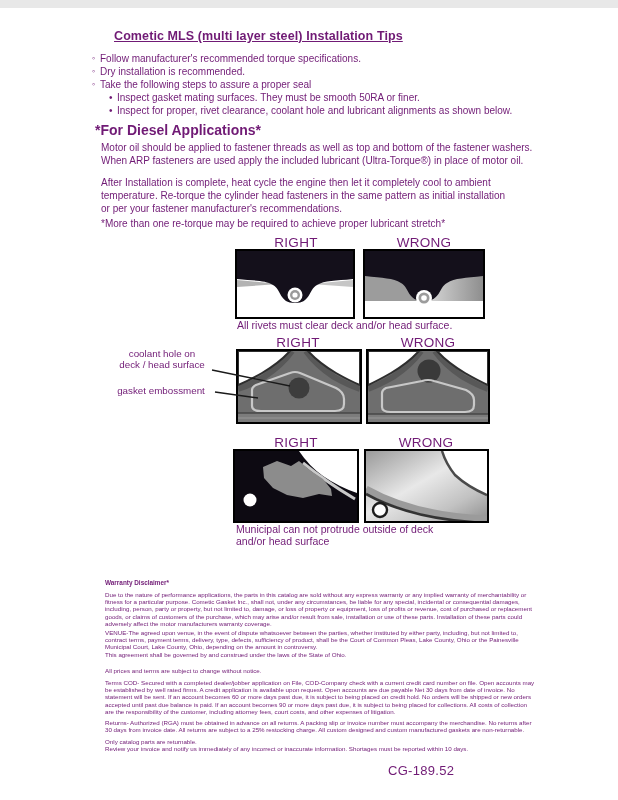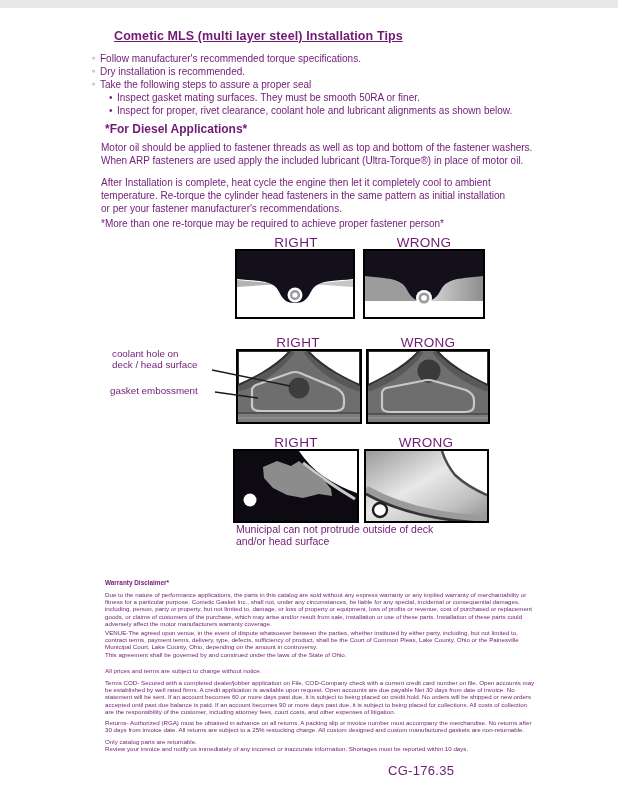--- a/index.html
+++ b/index.html
@@ -5,27 +5,27 @@
   html,body{margin:0;padding:0;background:#e8e8e8;}
   .page{position:relative;width:618px;height:800px;background:#ffffff;margin:8px auto;
         font-family:"Liberation Sans",sans-serif;color:#701a75;overflow:hidden;}
   .abs{position:absolute;}
   .title{left:114px;top:21px;font-size:12.5px;font-weight:bold;text-decoration:underline;letter-spacing:.1px;}
   .tips{left:92px;top:44px;font-size:10px;line-height:13px;}
   .tip-row{display:flex;}
   .tip-row .marker{width:8px;flex:0 0 8px;font-size:9px;}
   .tip-sub{margin-left:17px;}
   .tip-sub .marker{font-size:10px;}
-  .diesel-h{left:105px;top:114px;font-size:12px;font-weight:bold;}
+  .diesel-h{left:95px;top:114px;font-size:14px;font-weight:bold;}
   .para{left:101px;font-size:10px;line-height:13px;white-space:pre-line;width:505px;}
   .p1{top:133px;} .p2{top:168px;} .pnote{top:209px;}
   .fig-label{position:absolute;width:104px;text-align:center;font-size:13.5px;letter-spacing:.3px;}
   .fig-box{position:absolute;border:2px solid #000;background:#fff;display:block;}
   .caption{position:absolute;font-size:10.5px;line-height:11.5px;white-space:pre-line;}
-  .callout{position:absolute;font-size:9.8px;line-height:11px;text-align:left;}
+  .callout{position:absolute;font-size:9.8px;line-height:11px;text-align:center;}
   .callout span{display:block;}
   .pointer-svg{position:absolute;left:205px;top:355px;z-index:5;pointer-events:none;}
   .warranty{left:105px;font-size:6.2px;line-height:7.2px;white-space:pre-line;width:505px;}
   .w-h{top:571px;font-size:6.4px;font-weight:bold;}
   .w1{top:583px;} .w2{top:621px;} .w3{top:659px;} .w4{top:671px;} .w5{top:711px;} .w6{top:730px;}
   .code{left:388px;top:755px;font-size:13px;letter-spacing:.3px;}
 </style>
 </head>
 <body>
 
@@ -55,21 +55,21 @@
       <span>Inspect for proper, rivet clearance, coolant hole and lubricant alignments as shown below.</span>
     </div>
   </div>
 
   <div class="abs diesel-h">*For Diesel Applications*</div>
   <div class="abs para p2">After Installation is complete, heat cycle the engine then let it completely cool to ambient
 temperature. Re-torque the cylinder head fasteners in the same pattern as initial installation
 or per your fastener manufacturer's recommendations.</div>
   <div class="abs para p1">Motor oil should be applied to fastener threads as well as top and bottom of the fastener washers.
 When ARP fasteners are used apply the included lubricant (Ultra-Torque®) in place of motor oil.</div>
-  <div class="abs para pnote">*More than one re-torque may be required to achieve proper fastener person*</div>
+  <div class="abs para pnote">*More than one re-torque may be required to achieve proper lubricant stretch*</div>
 
   <div class="fig-label" style="left:244px;top:227px;">RIGHT</div>
   <div class="fig-label" style="left:372px;top:227px;">WRONG</div>
 
   <svg class="fig-box" style="left:235px;top:241px;" width="116" height="66" viewBox="0 0 116 66">
     <rect width="116" height="66" fill="#ffffff"></rect>
     <polygon points="0,29 42,33 0,36" fill="#b3b3b3"></polygon>
     <polygon points="116,29 74,33 116,36" fill="#c6c6c6"></polygon>
     <path d="M0,0 H116 V28 C98,30 88,29 80,34 C71,39 74,52 58,52 C42,52 45,39 36,34 C28,29 18,30 0,28 Z" fill="#14101b"></path>
     <circle cx="58" cy="44" r="7.5" fill="#ffffff"></circle>
@@ -87,20 +87,21 @@
     <rect width="118" height="66" fill="#ffffff"></rect>
     <rect x="0" y="25" width="59" height="25" fill="#9c9c9c"></rect>
     <rect x="59" y="25" width="59" height="25" fill="url(#g1)"></rect>
     <path d="M0,0 H118 V25 C100,27 90,27 82,32 C73,37 76,50 59,50 C42,50 45,37 36,32 C28,27 18,27 0,25 Z" fill="#14101b"></path>
     <rect x="0" y="50" width="118" height="16" fill="#ffffff"></rect>
     <circle cx="59" cy="47" r="8" fill="#ffffff"></circle>
     <circle cx="59" cy="47" r="5.5" fill="#9c9c9c"></circle>
     <circle cx="59" cy="47" r="2.8" fill="#ffffff"></circle>
   </svg>
 
+  <div class="caption" style="left:237px;top:312px;">All rivets must clear deck and/or head surface.</div>
 
   <div class="fig-label" style="left:246px;top:327px;">RIGHT</div>
   <div class="fig-label" style="left:376px;top:327px;">WRONG</div>
 
   <div class="callout" style="left:112px;top:340px;width:100px;">
     <span>coolant hole on</span>
     <span>deck / head surface</span>
   </div>
   <div class="callout" style="left:110px;top:377px;width:102px;">
     <span>gasket embossment</span>
@@ -183,15 +184,15 @@
   <div class="abs warranty w4">Terms COD- Secured with a completed dealer/jobber application on File, COD-Company check with a current credit card number on file.  Open accounts may
 be established by well rated firms.  A credit application is available upon request.  Open accounts are due payable Net 30 days from date of invoice.  No
 statement will be sent.  If an account becomes 60 or more days past due, it is subject to being placed on credit hold.  No orders will be shipped or new orders
 accepted until past due balance is paid.  If an account becomes 90 or more days past due, it is subject to being placed for collections.  All costs of collection
 are the responsibility of the customer, including attorney fees, court costs, and other expenses of litigation.</div>
   <div class="abs warranty w5">Returns- Authorized (RGA) must be obtained in advance on all returns.  A packing slip or invoice number must accompany the merchandise.  No returns after
 30 days from invoice date.  All returns are subject to a 25% restocking charge.  All custom designed and custom manufactured gaskets are non-returnable.</div>
   <div class="abs warranty w6">Only catalog parts are returnable.
 Review your invoice and notify us immediately of any incorrect or inaccurate information.  Shortages must be reported within 10 days.</div>
 
-  <div class="abs code">CG-176.35</div>
+  <div class="abs code">CG-189.52</div>
 
 </div>
 
 </body></html>

